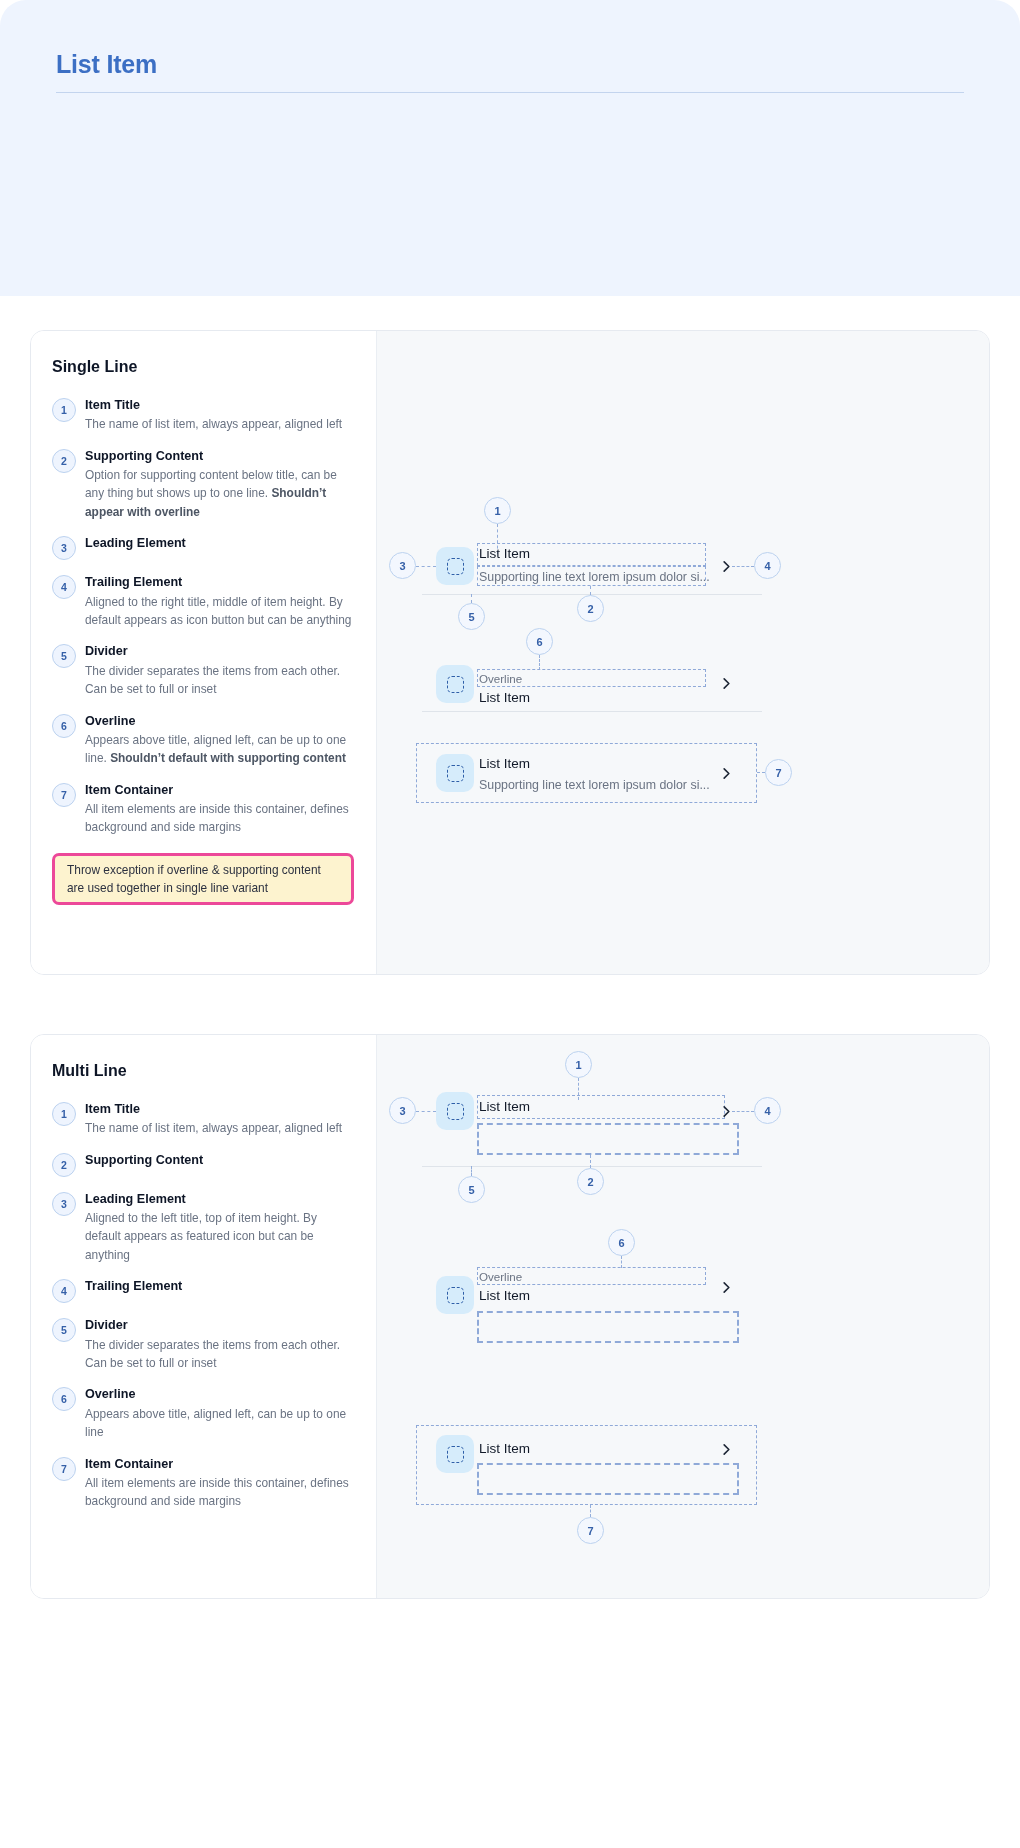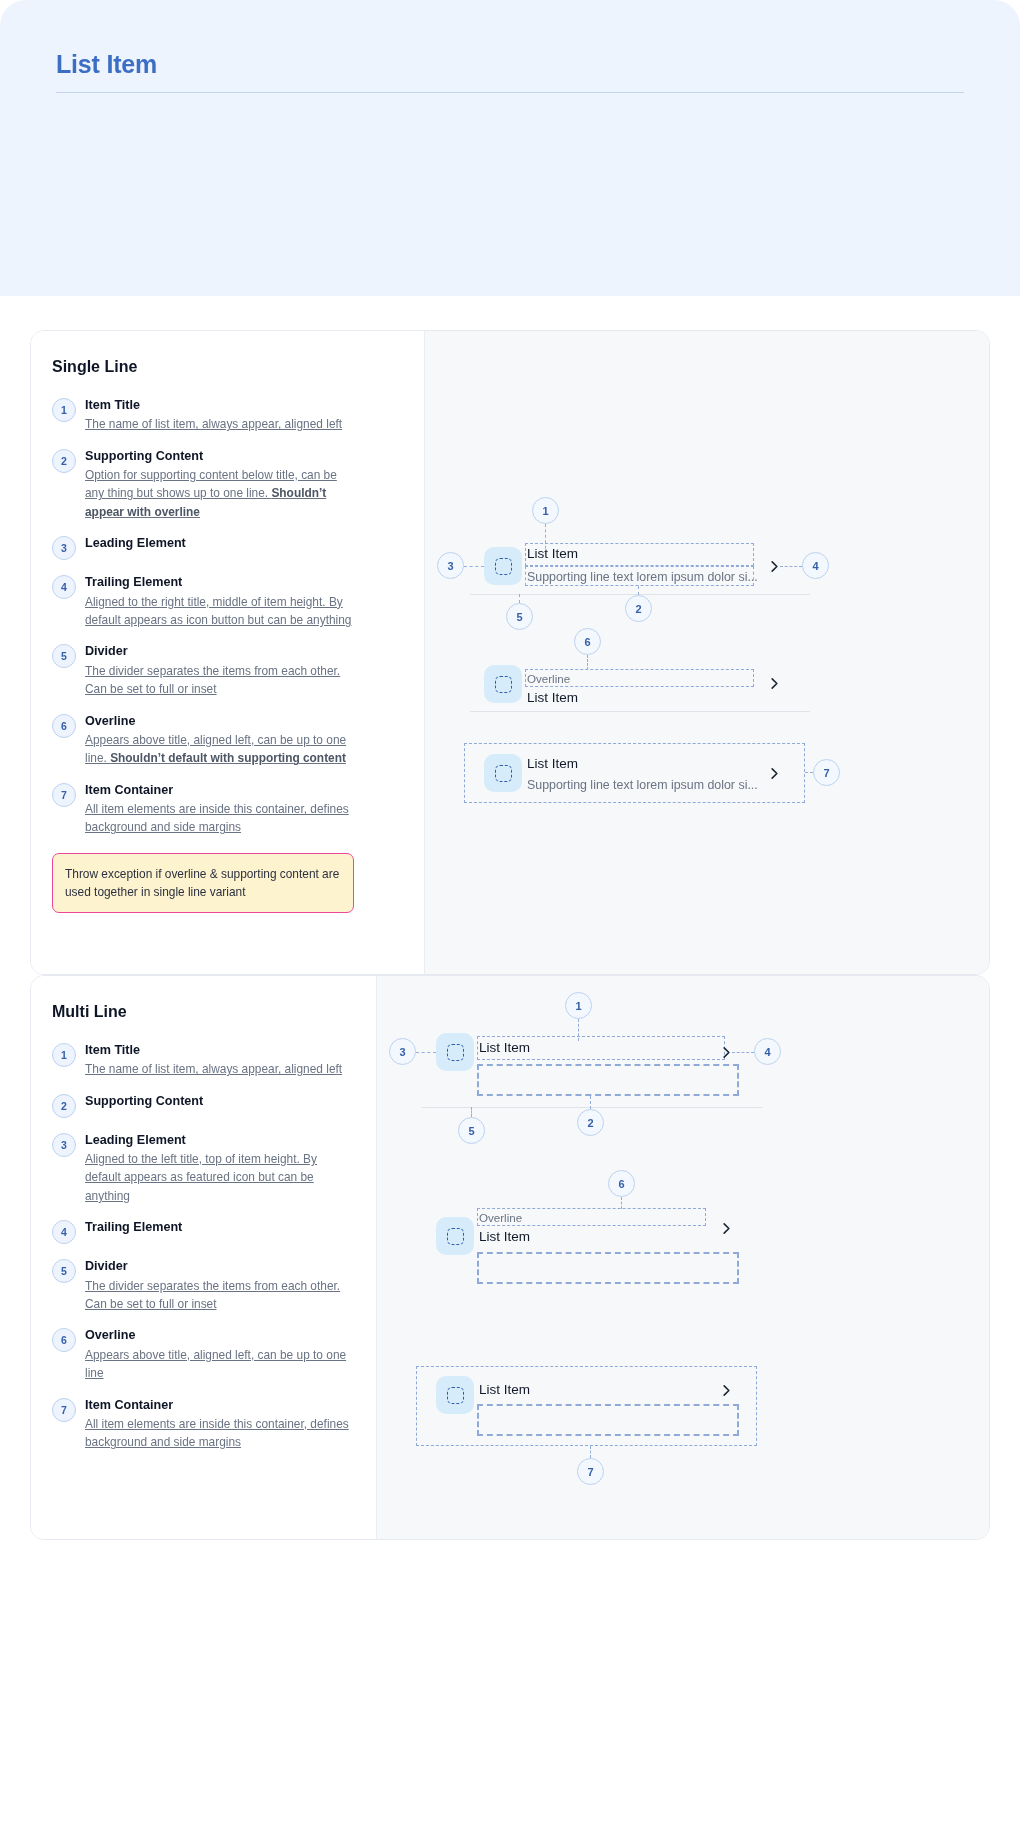--- a/index.html
+++ b/index.html
@@ -40,22 +40,22 @@
 
   
   .card {
     margin: 0 30px;
     border: 1px solid #e6eaf0;
     border-radius: 14px;
     background: #fff;
     display: flex;
     overflow: hidden;
   }
-  #card-single { margin-top: 34px; height: 645px; gap: 48px; }
-  #card-multi  { height: 565px; }
+  #card-single { margin-top: 34px; height: 645px; }
+  #card-multi  { margin-top: 59px; height: 565px; }
 
   .card-left {
     width: 345px;
     flex: 0 0 345px;
     padding: 27px 22px 20px 21px;
     background: #fff;
   }
   .card-right {
     flex: 1;
     background: #f6f8fa;
@@ -88,30 +88,29 @@
     font-size: 12.6px;
     font-weight: 700;
     color: #0d1526;
     line-height: 1.45;
   }
   .ann-desc {
     font-size: 11.9px;
     color: #6a7383;
     line-height: 1.55;
     margin-top: 1px;
-    text-decoration: underline;
   }
   .ann-desc b { color: #4d5664; font-weight: 700; }
 
   .warn-box {
     margin-top: 16px;
     background: #fdf3cf;
-    border: 1px solid #ec4899;
+    border: 3px solid #ec4899;
     border-radius: 7px;
-    padding: 11px 12px;
+    padding: 5px 12px;
     font-size: 11.9px;
     color: #2c3140;
     line-height: 1.52;
   }
 
   
   .diagram { position: absolute; inset: 0; }
 
   .marker {
     position: absolute;

